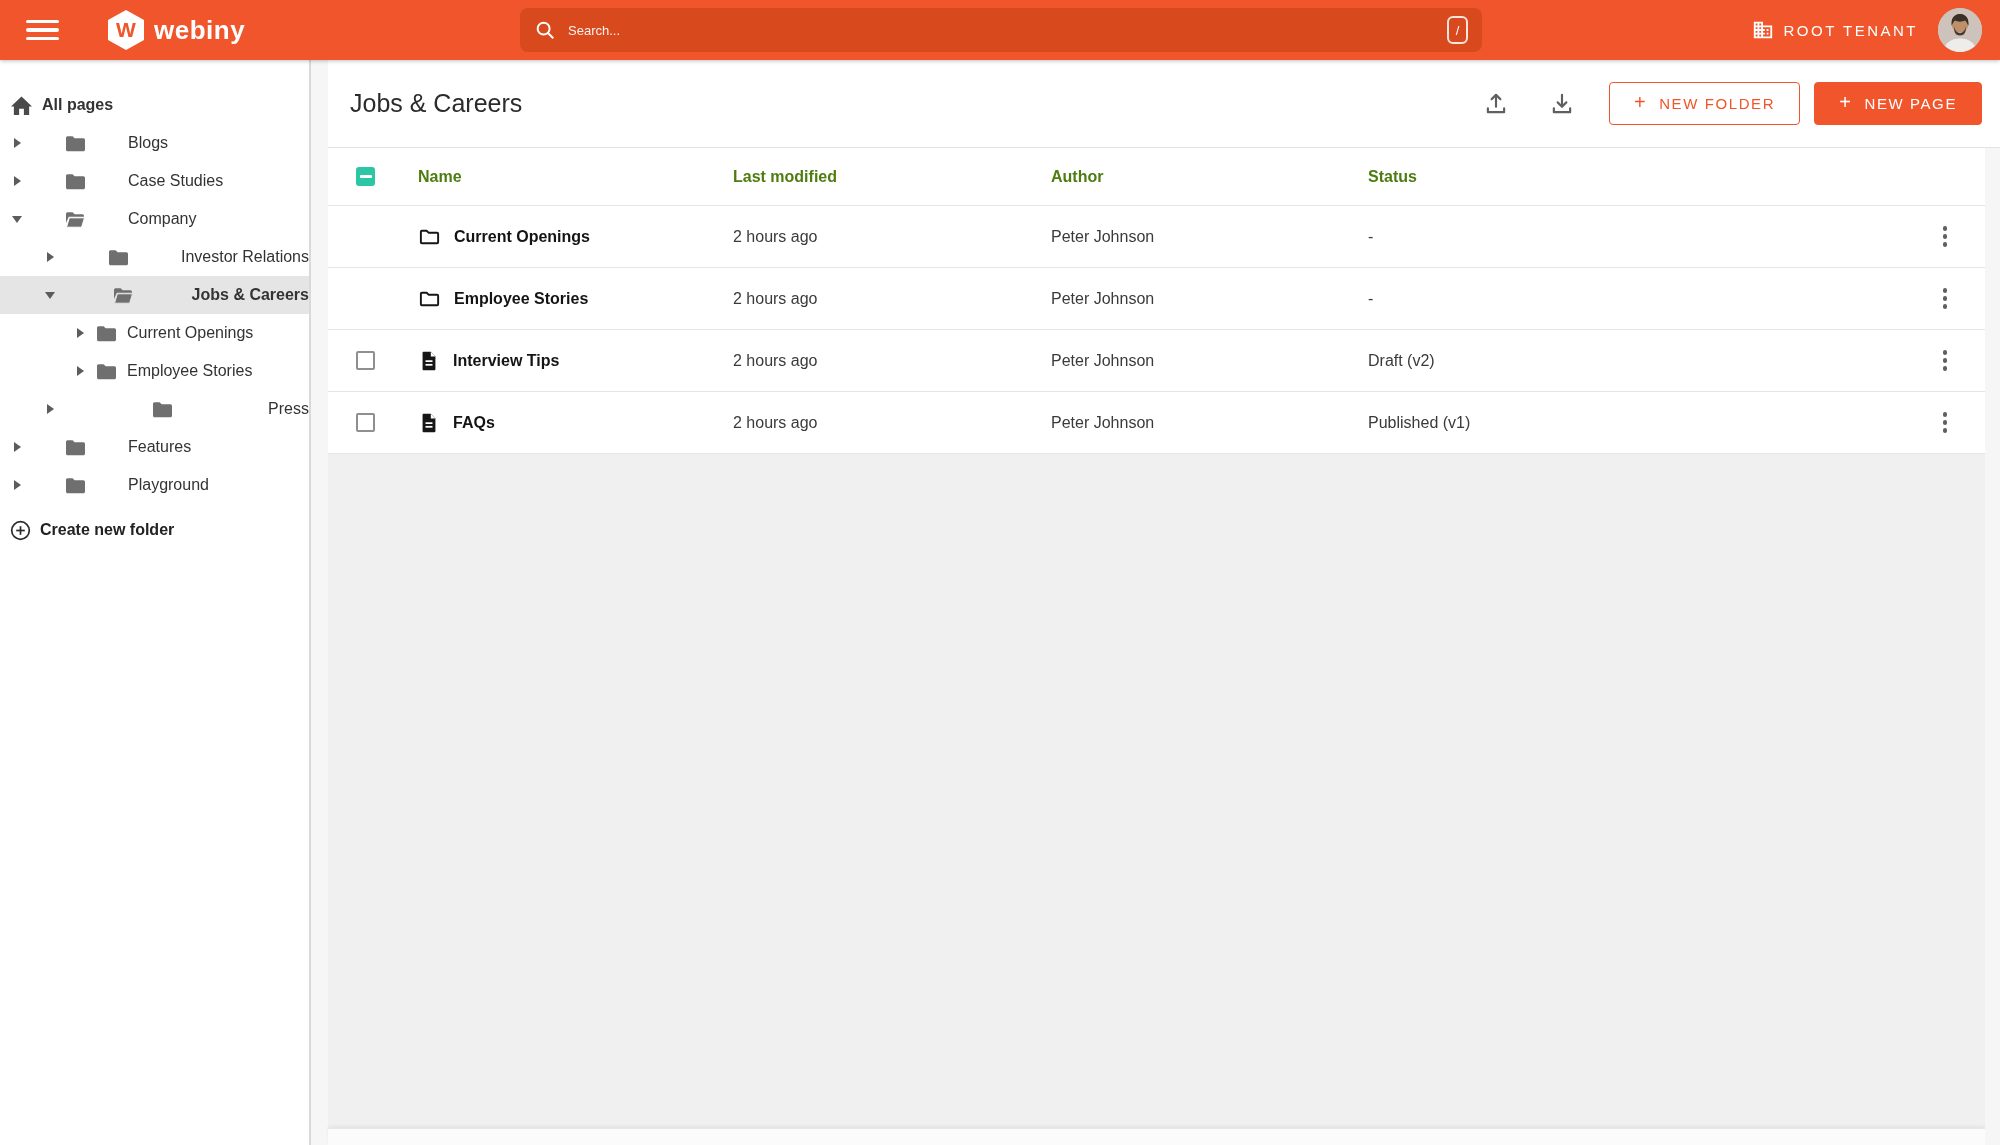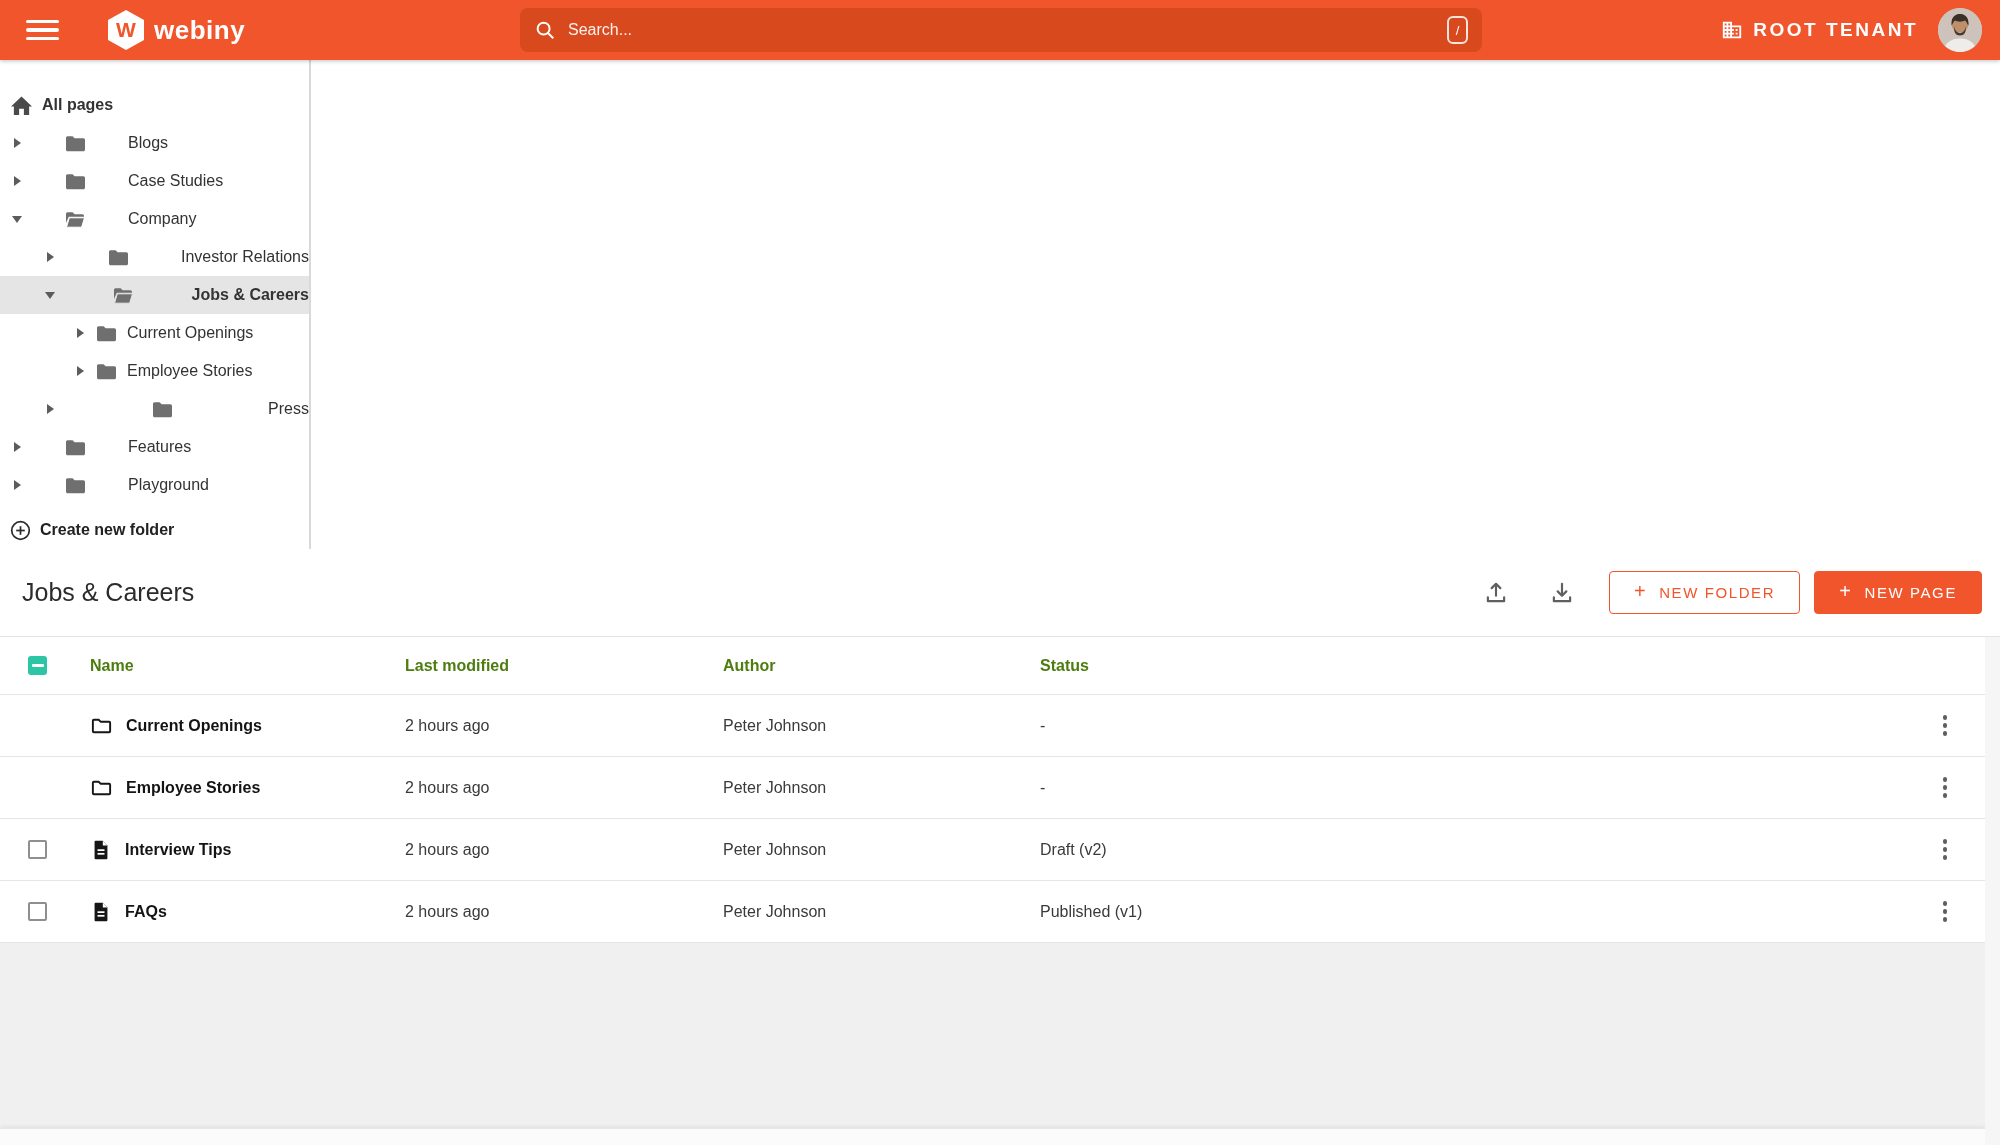--- a/index.html
+++ b/index.html
@@ -30,35 +30,35 @@
   .hexagon b { color: #f0552b; font-size: 21px; font-weight: 700; }
   .wordmark { color: #fff; font-size: 26px; font-weight: 700; letter-spacing: .5px; }
 
   .search {
     position: absolute; left: 520px; top: 8px; width: 962px; height: 44px;
     background: #d84a1e; border-radius: 8px; display: flex; align-items: center; padding: 0 14px;
   }
   .search svg { flex: 0 0 auto; }
   .search input {
     flex: 1; background: transparent; border: none; outline: none;
-    color: #000000; font-size: 16px; margin-left: 12px; font-family: inherit;
+    color: #000000; font-size: 13px; margin-left: 12px; font-family: inherit;
   }
   .search input::placeholder { color: rgba(255,255,255,.92); }
   .slash-badge {
     width: 21px; height: 28px; border: 2px solid rgba(255,255,255,.85); border-radius: 6px;
     color: #fff; font-size: 13px; display: flex; align-items: center; justify-content: center;
   }
 
   .topbar-right { position: absolute; right: 18px; top: 0; height: 60px; display: flex; align-items: center; gap: 20px; }
   .tenant { display: flex; align-items: center; gap: 10px; background: none; border: none; cursor: pointer; }
-  .tenant-label { color: #fff; font-size: 19px; letter-spacing: 2.5px; font-weight: 700; }
+  .tenant-label { color: #fff; font-size: 15px; letter-spacing: 2.5px; font-weight: 400; }
   .avatar { width: 44px; height: 44px; border-radius: 50%; overflow: hidden; background: #cfc4ba; border: none; cursor: pointer; padding: 0; }
 
   
-  .app { position: absolute; top: 60px; left: 0; width: 2000px; height: 1085px; display: flex; flex-direction: column; }
+  .app { position: absolute; top: 60px; left: 0; width: 2000px; height: 1085px; display: flex; }
   .sidebar { width: 311px; background: #fff; border-right: 2px solid #d9d9d9; padding-top: 26px; }
   .side-gutter { width: 17px; background: #f6f6f6; }
   .main { flex: 1; display: flex; flex-direction: column; background: #fff; }
 
   
   .tree-item {
     height: 38px; display: flex; align-items: center; font-size: 16px; color: #333;
     cursor: pointer; white-space: nowrap;
   }
   .tree-item.selected { background: #e5e5e5; font-weight: 700; }

